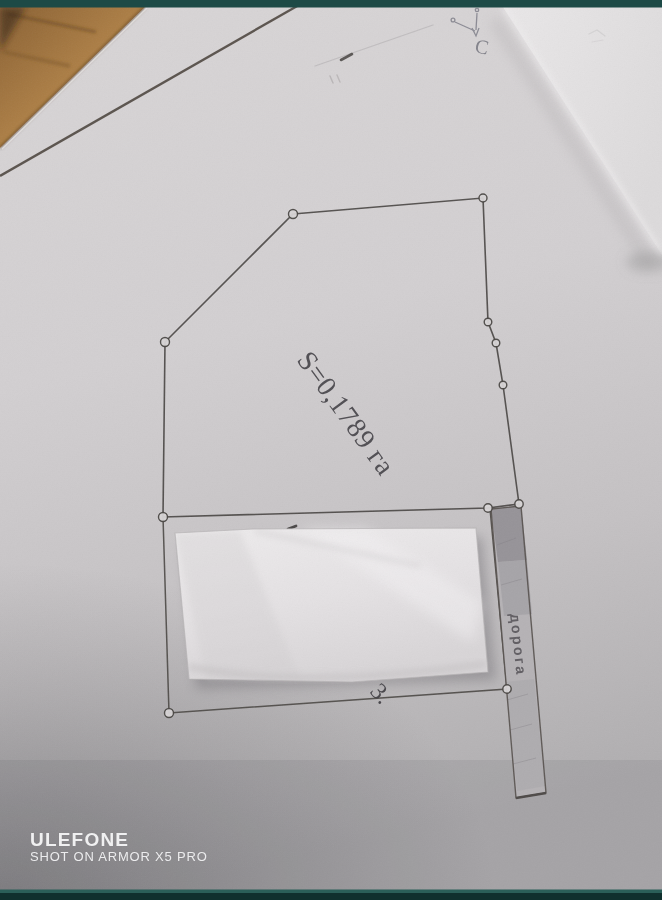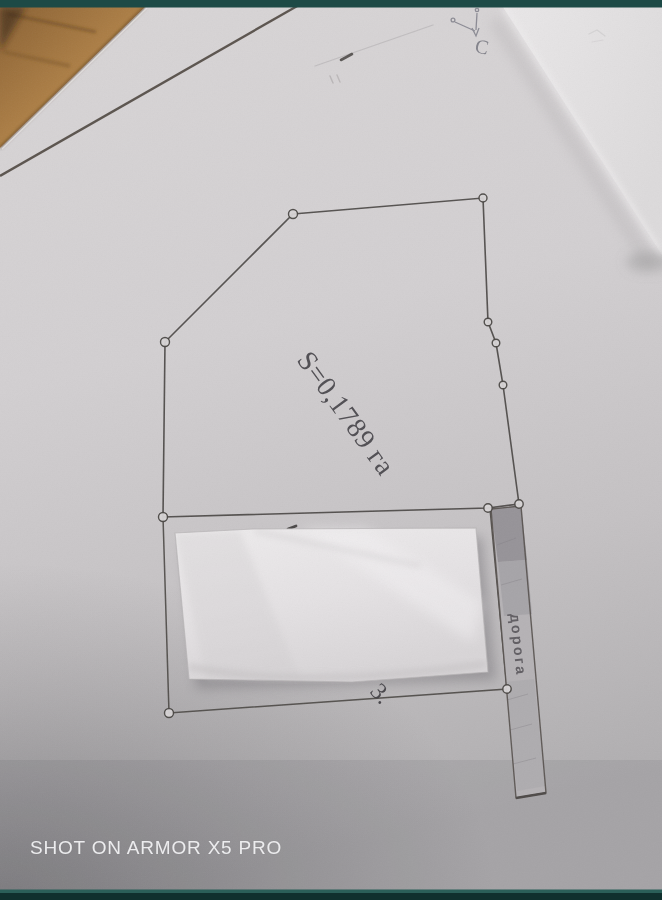--- a/index.html
+++ b/index.html
@@ -7,21 +7,21 @@
     position:relative;width:662px;height:900px;overflow:hidden;
     background:#10312e;font-family:"Liberation Sans",sans-serif;
   }
   .stage svg{position:absolute;left:0;top:0;}
   .watermark{
     position:absolute;left:30px;top:830px;color:#f0f0f1;
     font-family:"Liberation Sans",sans-serif;line-height:1.05;
     text-shadow:0 0 1px rgba(120,120,120,.35);
   }
   .wm-brand{font-size:19px;font-weight:700;letter-spacing:1.2px;}
-  .wm-tagline{font-size:19px;font-weight:400;letter-spacing:.8px;margin-top:8px;color:#ececee;}
+  .wm-tagline{font-size:13px;font-weight:400;letter-spacing:.8px;margin-top:0;color:#ececee;}
   .serif{font-family:"Liberation Serif",serif;}
 </style>
 </head>
 <body>
 
 <div class="stage">
 <svg width="662" height="900" viewBox="0 0 662 900">
   <defs>
     <linearGradient id="paperBase" x1="0" y1="0" x2="0.18" y2="1">
       <stop offset="0" stop-color="#d8d5d6"></stop>
@@ -159,15 +159,16 @@
   </g>
 
   <rect x="0" y="7" width="662" height="885" filter="url(#grain)" opacity="0.05"></rect>
 
   <rect x="0" y="0" width="662" height="7.5" fill="#1d4a46"></rect>
   <rect x="0" y="889.5" width="662" height="3.5" fill="#2b5f59"></rect>
   <rect x="0" y="893" width="662" height="7" fill="#10302e"></rect>
 </svg>
 
 <div class="watermark">
+  <div class="wm-brand">ULEFONE</div>
   <div class="wm-tagline">SHOT ON ARMOR X5 PRO</div>
 </div>
 </div>
 
 </body></html>

